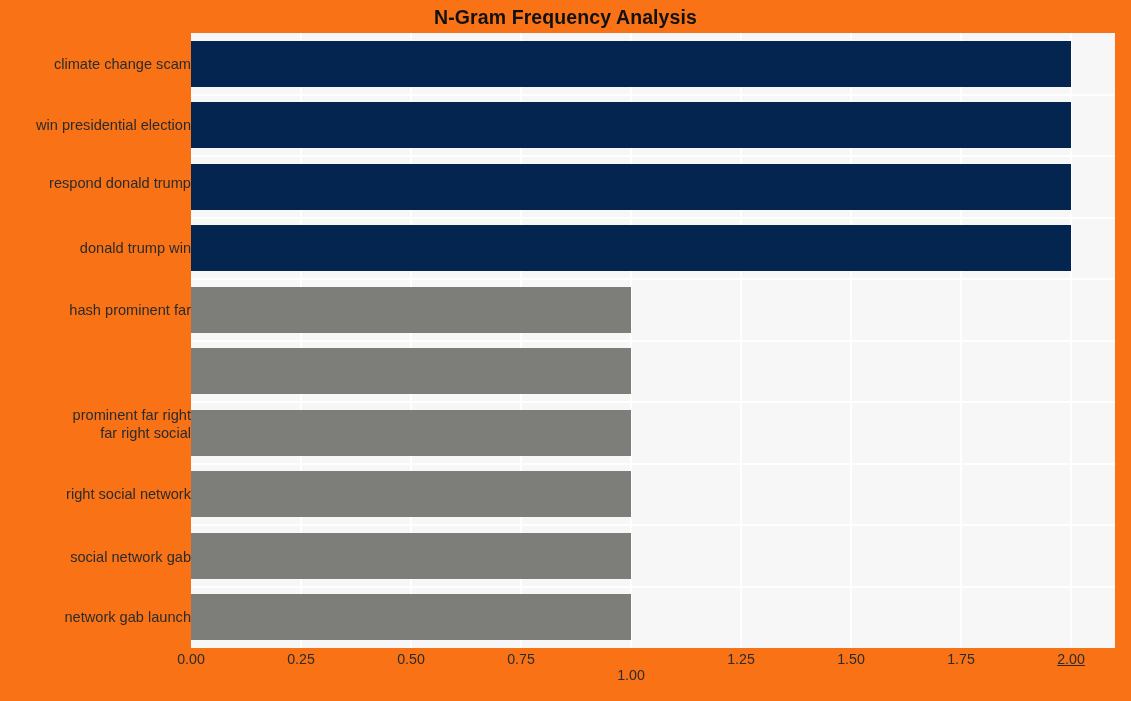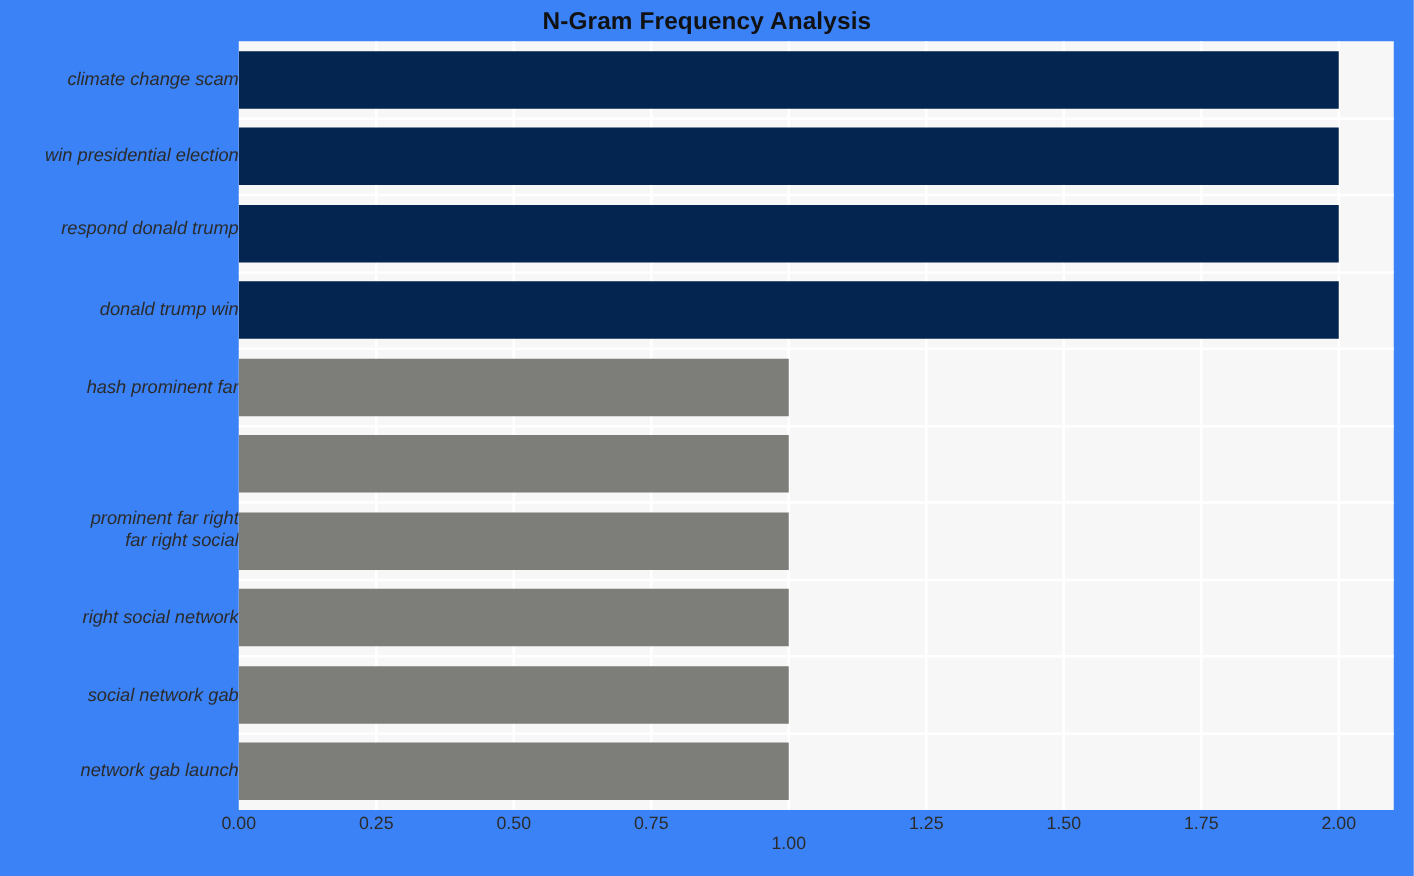--- a/index.html
+++ b/index.html
@@ -13,21 +13,21 @@
     font-family: "Liberation Sans", sans-serif;
     overflow: hidden;
     position: relative;
   }
 
   #figure {
     position: absolute;
     left: 0; top: 0;
     width: 1131px;
     height: 701px;
-    background: #3b82f6;
+    background: #f97316;
   }
 
   
   #chart-title {
     position: absolute;
     left: 0;
     top: 6px;
     width: 1131px;
     text-align: center;
     font-size: 19.5px;
@@ -79,21 +79,20 @@
     color: #2b2b2b;
     white-space: nowrap;
     line-height: 1;
   }
   #y-axis-labels {
     position: absolute;
     left: 0;
     top: 33px;
     width: 191px;
     height: 615px;
-    font-style: italic;
   }
 
   
   #x-axis-labels {
     position: absolute;
     left: 0;
     top: 652px;
     width: 1131px;
     height: 24px;
     text-align: center;
@@ -177,17 +176,17 @@
 
   <div id="x-axis-labels">
       <div class="xtick" style="left: 191px;">0.00</div>
       <div class="xtick" style="left: 301px;">0.25</div>
       <div class="xtick" style="left: 411px;">0.50</div>
       <div class="xtick" style="left: 521px;">0.75</div>
       <div class="xtick" style="left: 631px; margin-top: 16px;">1.00</div>
       <div class="xtick" style="left: 741px;">1.25</div>
       <div class="xtick" style="left: 851px;">1.50</div>
       <div class="xtick" style="left: 961px;">1.75</div>
-      <div class="xtick" style="left: 1071px;">2.00</div>
+      <div class="xtick" style="left: 1071px; text-decoration: underline;">2.00</div>
     </div>
 
 
 </div>
 
 </body></html>

